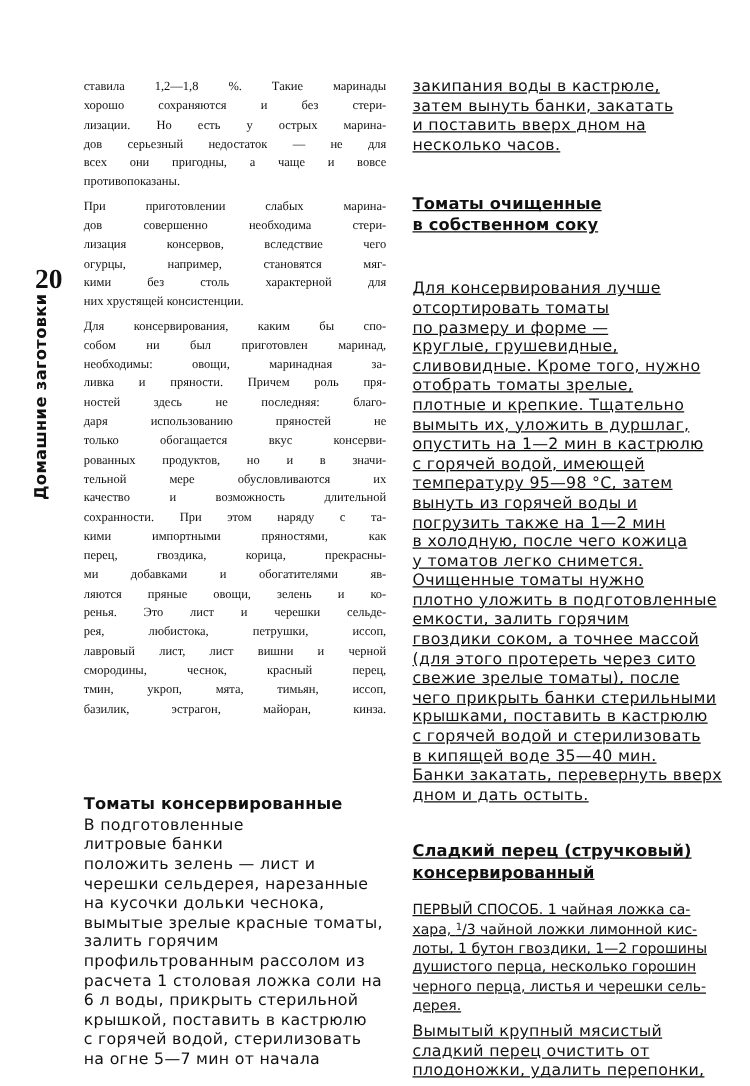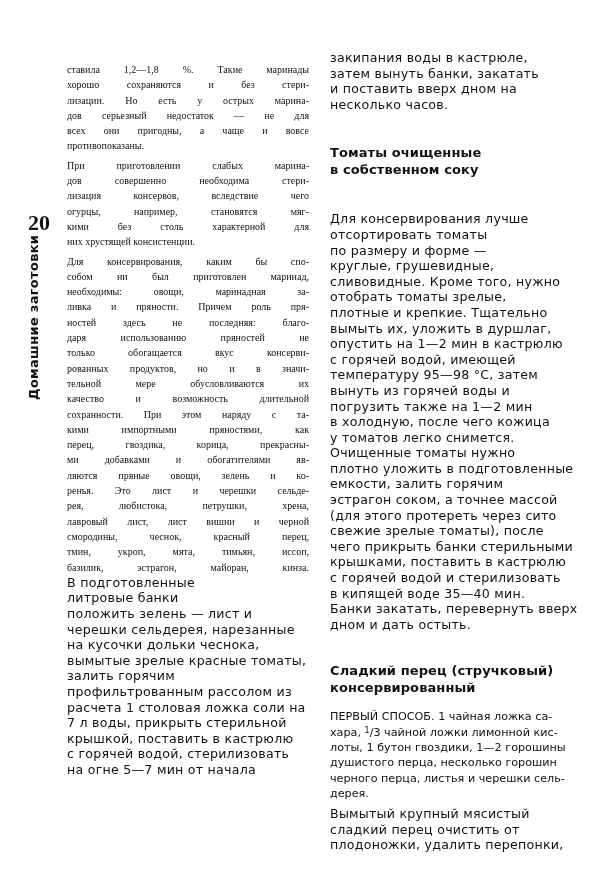--- a/index.html
+++ b/index.html
@@ -1,20 +1,20 @@
 <!DOCTYPE html>
 <html><head>
 <meta charset="utf-8">
 <style>
   html, body { margin:0; padding:0; }
   body { width:600px; height:869px; background:#ffffff; position:relative; overflow:hidden; color:#111; }
   .page-number { position:absolute; left:28px; top:210px; font-family:"Liberation Serif", serif; font-weight:bold; font-size:22px; letter-spacing:0px; }
   .running-head { position:absolute; left:26px; top:400px; transform-origin:left top; transform:rotate(-90deg); font-family:"DejaVu Sans", sans-serif; font-weight:bold; font-size:13px; white-space:nowrap; letter-spacing:0.3px; }
   .col-left { position:absolute; left:67px; top:62px; width:242px; }
-  .col-right { position:absolute; left:330px; top:50px; width:258px; }
+  .col-right { position:absolute; left:330px; top:61px; width:258px;text-decoration:underline; }
   .serif-p { font-family:"Liberation Serif", serif; font-size:10px; line-height:15.3px; text-align:justify; margin:0; text-indent:0; hyphens:manual; }
   .serif-p + .serif-p { margin-top:4px; }
   .serif-line { display:block; text-align:justify; text-align-last:justify; white-space:nowrap; }
   .serif-line.last { text-align-last:left; }
   .sans-line { display:block; font-family:"DejaVu Sans", sans-serif; font-size:12.6px; line-height:15.6px; white-space:nowrap; letter-spacing:0.25px; }
   .sans-small-line { display:block; font-family:"DejaVu Sans", sans-serif; font-size:11.2px; line-height:15.3px; white-space:nowrap; }
   .heading { font-family:"DejaVu Sans", sans-serif; font-weight:bold; font-size:13px; line-height:17px; margin:0; letter-spacing:0.1px; }
   .heading span { display:block; white-space:nowrap; }
   sup.frac { font-size:8px; vertical-align:top; position:relative; top:-2px; }
 </style>
@@ -51,38 +51,41 @@
     <span class="serif-line">только обогащается вкус консерви-</span>
     <span class="serif-line">рованных продуктов, но и в значи-</span>
     <span class="serif-line">тельной мере обусловливаются их</span>
     <span class="serif-line">качество и возможность длительной</span>
     <span class="serif-line">сохранности. При этом наряду с та-</span>
     <span class="serif-line">кими импортными пряностями, как</span>
     <span class="serif-line">перец, гвоздика, корица, прекрасны-</span>
     <span class="serif-line">ми добавками и обогатителями яв-</span>
     <span class="serif-line">ляются пряные овощи, зелень и ко-</span>
     <span class="serif-line">ренья. Это лист и черешки сельде-</span>
-    <span class="serif-line">рея, любистока, петрушки, хрена,</span>
+    <span class="serif-line">рея, любистока, петрушки, иссоп,</span>
     <span class="serif-line">лавровый лист, лист вишни и черной</span>
     <span class="serif-line">смородины, чеснок, красный перец,</span>
     <span class="serif-line">тмин, укроп, мята, тимьян, иссоп,</span>
     <span class="serif-line">базилик, эстрагон, майоран, кинза.</span>
   </div>
 
+  <h2 class="heading" style="margin-top:60px;">
+    <span>Томаты консервированные</span>
+  </h2>
   <div style="">
     <span class="sans-line">В подготовленные</span>
     <span class="sans-line">литровые банки</span>
     <span class="sans-line">положить зелень — лист и</span>
     <span class="sans-line">черешки сельдерея, нарезанные</span>
     <span class="sans-line">на кусочки дольки чеснока,</span>
     <span class="sans-line">вымытые зрелые красные томаты,</span>
     <span class="sans-line">залить горячим</span>
     <span class="sans-line">профильтрованным рассолом из</span>
     <span class="sans-line">расчета 1 столовая ложка соли на</span>
-    <span class="sans-line">7 л воды, прикрыть стерильной</span>
+    <span class="sans-line">6 л воды, прикрыть стерильной</span>
     <span class="sans-line">крышкой, поставить в кастрюлю</span>
     <span class="sans-line">с горячей водой, стерилизовать</span>
     <span class="sans-line">на огне 5—7 мин от начала</span>
   </div>
 </div>
 
 <div class="col-right">
   <div>
     <span class="sans-line">закипания воды в кастрюле,</span>
     <span class="sans-line">затем вынуть банки, закатать</span>
@@ -106,21 +109,21 @@
     <span class="sans-line">опустить на 1—2 мин в кастрюлю</span>
     <span class="sans-line">с горячей водой, имеющей</span>
     <span class="sans-line">температуру 95—98 °С, затем</span>
     <span class="sans-line">вынуть из горячей воды и</span>
     <span class="sans-line">погрузить также на 1—2 мин</span>
     <span class="sans-line">в холодную, после чего кожица</span>
     <span class="sans-line">у томатов легко снимется.</span>
     <span class="sans-line">Очищенные томаты нужно</span>
     <span class="sans-line">плотно уложить в подготовленные</span>
     <span class="sans-line">емкости, залить горячим</span>
-    <span class="sans-line">эстрагон соком, а точнее массой</span>
+    <span class="sans-line">гвоздики соком, а точнее массой</span>
     <span class="sans-line">(для этого протереть через сито</span>
     <span class="sans-line">свежие зрелые томаты), после</span>
     <span class="sans-line">чего прикрыть банки стерильными</span>
     <span class="sans-line">крышками, поставить в кастрюлю</span>
     <span class="sans-line">с горячей водой и стерилизовать</span>
     <span class="sans-line">в кипящей воде 35—40 мин.</span>
     <span class="sans-line">Банки закатать, перевернуть вверх</span>
     <span class="sans-line">дном и дать остыть.</span>
   </div>
 

